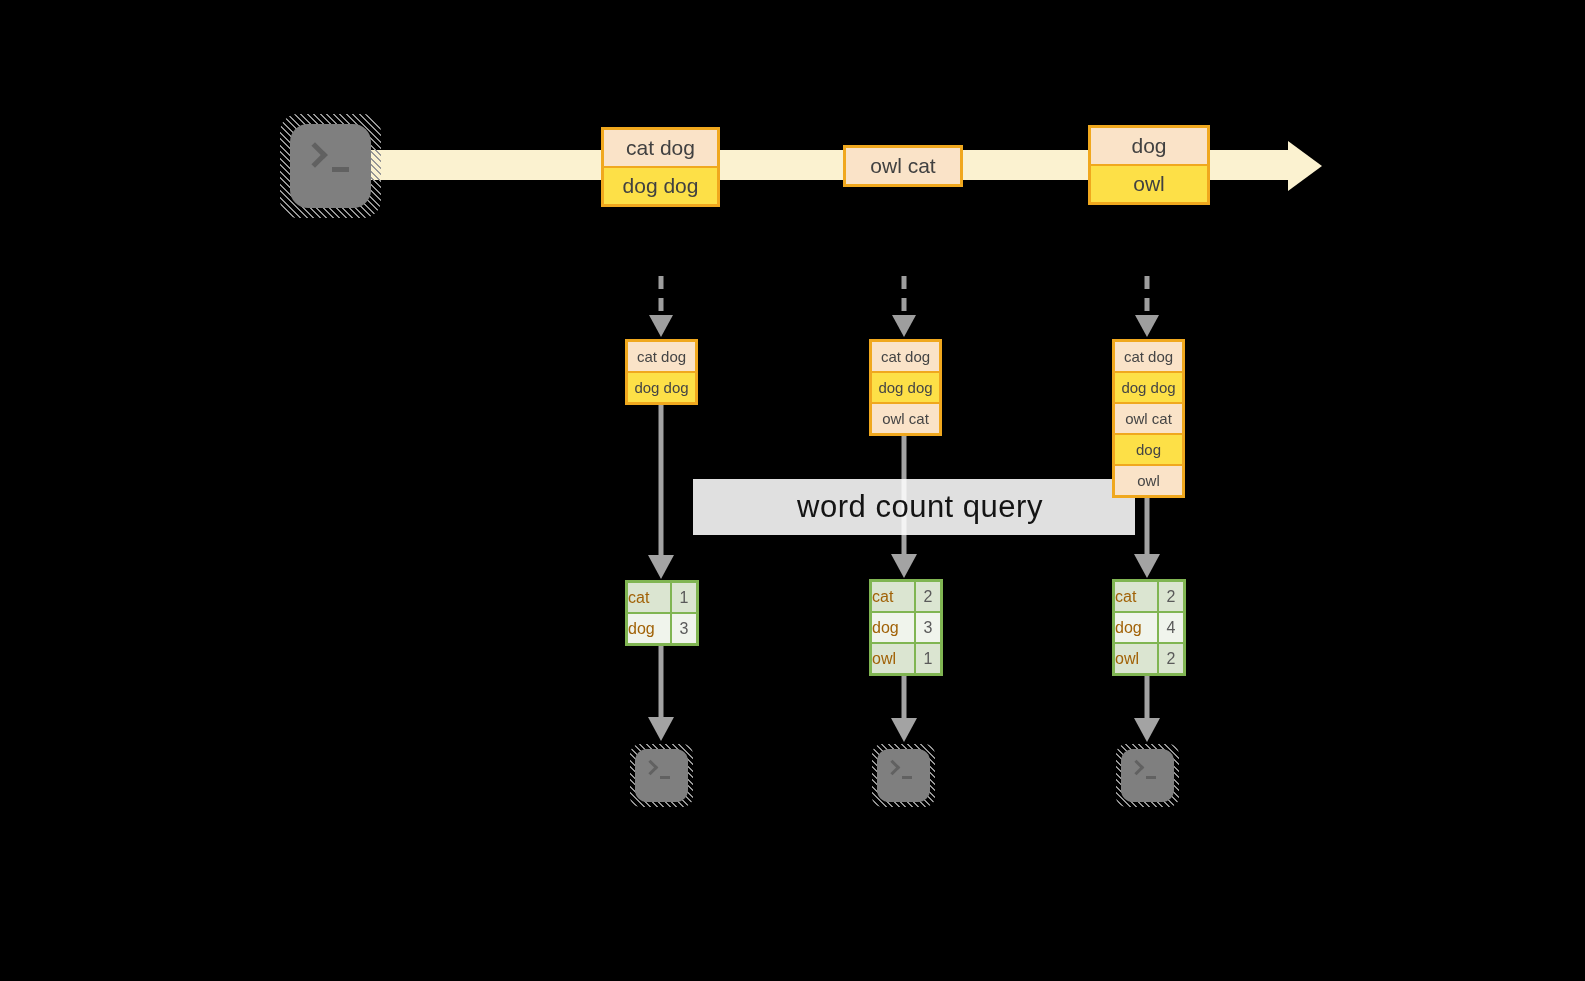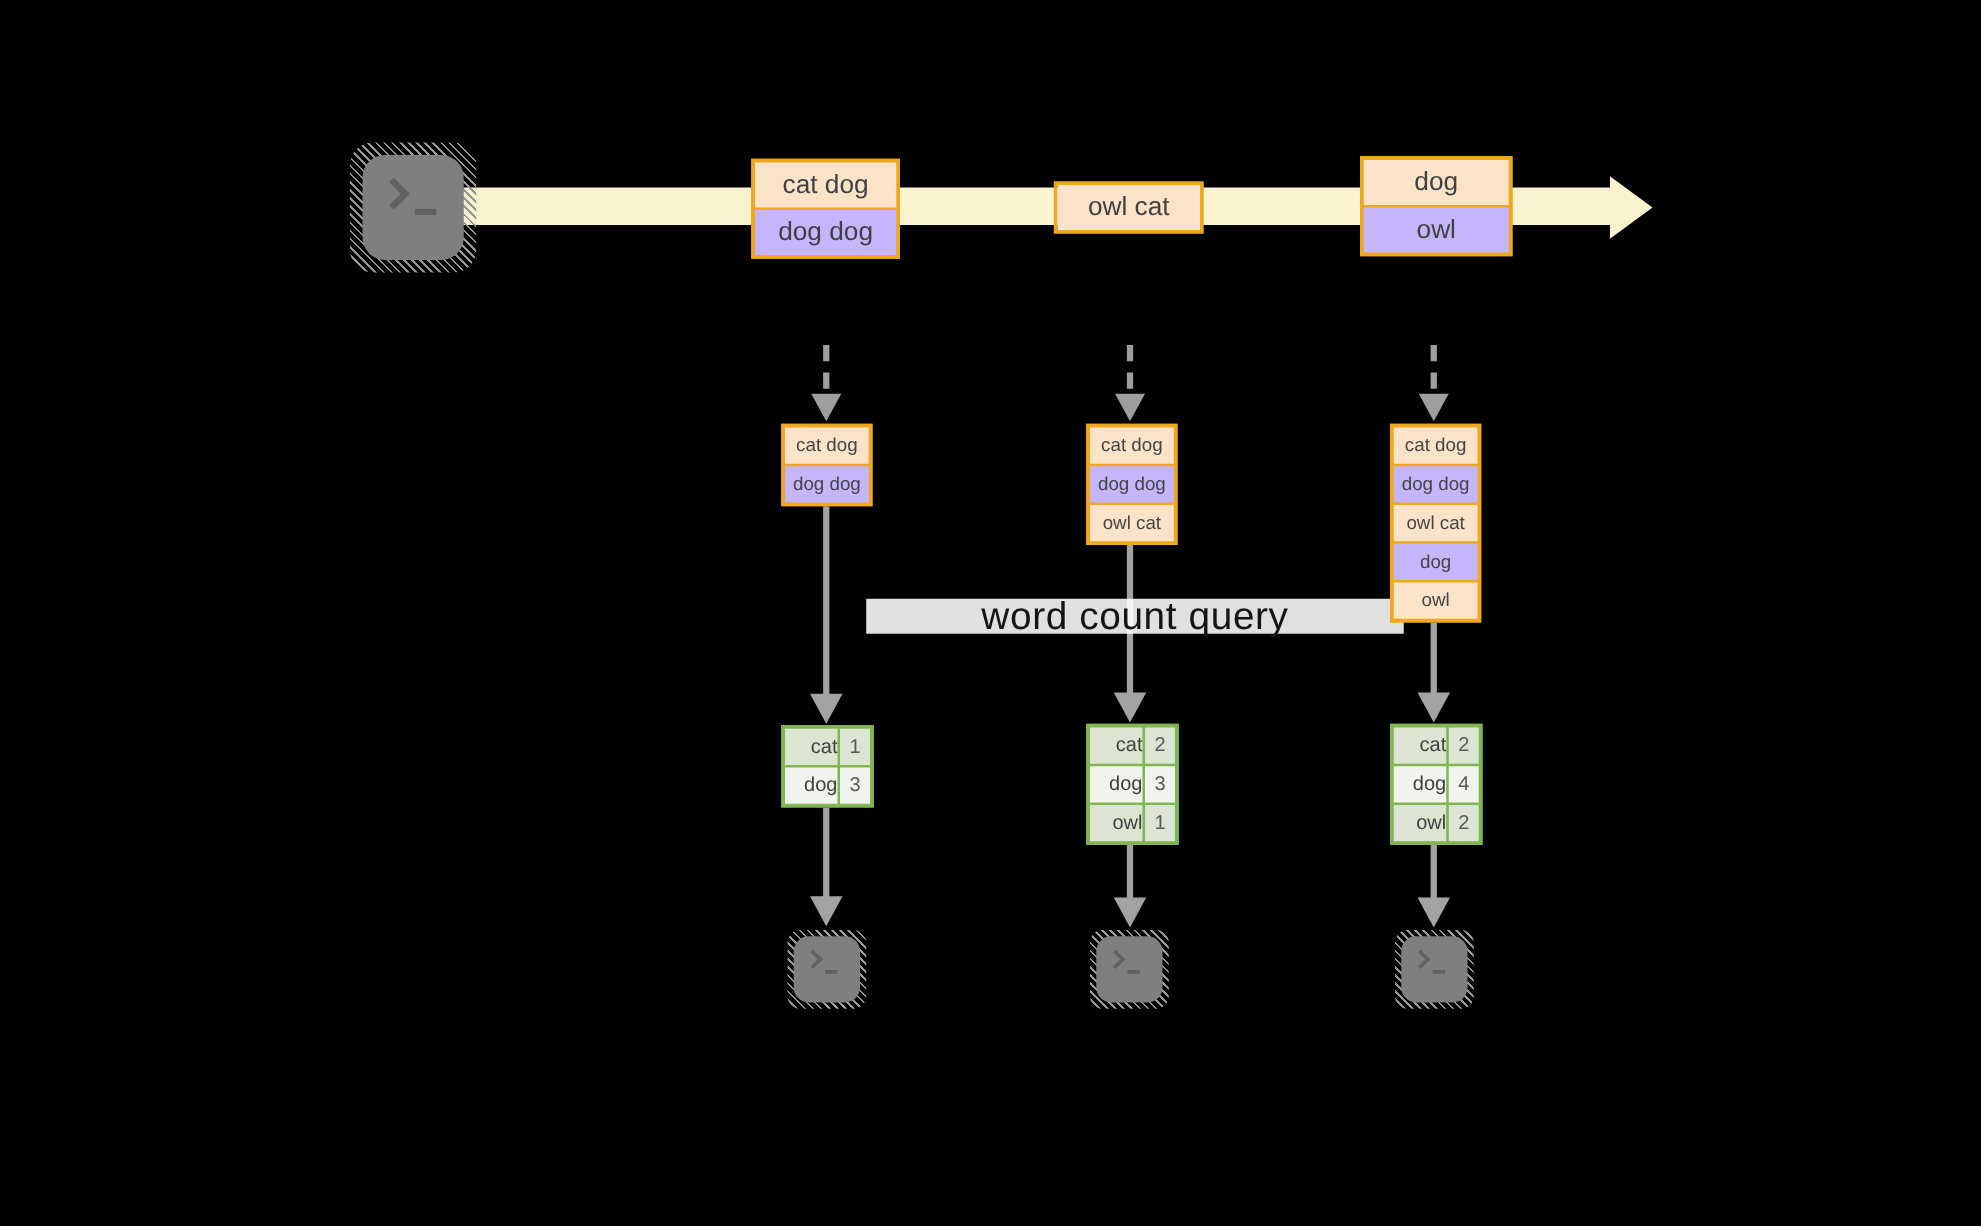--- a/index.html
+++ b/index.html
@@ -22,38 +22,38 @@
   .chev{position:absolute;border-style:solid;border-color:#616161;transform:rotate(45deg);}
   .chev-big{left:16px;top:22px;width:13px;height:13px;border-width:5px 5px 0 0;}
   .dash-big{position:absolute;left:42px;top:43px;width:17px;height:5px;background:#616161;}
   .chev-sm{left:10px;top:13px;width:8px;height:8px;border-width:3px 3px 0 0;}
   .dash-sm{position:absolute;left:25px;top:27px;width:10px;height:3px;background:#616161;}
   
   .event-box{position:absolute;border:3px solid #f0a81e;z-index:2;background:#f0a81e;}
   .ecell{width:100%;text-align:center;color:#414141;font-size:21px;line-height:36px;height:36px;}
   .ecell + .ecell{margin-top:2px;}
   .fill-dark{background:#fae3c8;}
-  .fill-light{background:#c4b5fd;}
+  .fill-light{background:#fde047;}
   
   .stack{position:absolute;width:67px;border:3px solid #f0a81e;background:#f0a81e;z-index:4;}
   .scell{width:100%;text-align:center;color:#454545;font-size:15px;height:29px;line-height:29px;}
   .scell + .scell{margin-top:2px;}
   
   .gtable{position:absolute;border:3px solid #80b552;background:#80b552;z-index:4;}
   .grow{display:flex;}
   .grow + .grow{margin-top:2px;}
-  .gword{width:42px;text-align:right;font-size:16px;color:#404040;height:29px;line-height:29px;margin-right:2px;}
+  .gword{width:42px;text-align:left;font-size:16px;color:#a16207;height:29px;line-height:29px;margin-right:2px;}
   .gnum{width:24px;text-align:center;font-size:16px;color:#5a5a5a;height:29px;line-height:29px;}
   .gfill-dark{background:#dbe5d1;}
   .gfill-light{background:#f0f4ec;}
   
   .arrow{position:absolute;z-index:2;}
   
-  .query-band{position:absolute;left:693px;top:462px;width:430px;height:28px;
-    background:rgba(255,255,255,0.88);z-index:3;display:flex;align-items:center;justify-content:center;}
+  .query-band{position:absolute;left:693px;top:462px;width:430px;height:56px;
+    background:rgba(255,255,255,0.88);z-index:3;display:flex;align-items:center;justify-content:center;padding-left:12px;}
   .query-band span{font-size:31px;font-weight:300;color:#141414;letter-spacing:0.5px;}
 </style>
 </head>
 <body>
 
 <div id="canvas">
 
   <div class="stream-band"></div>
   <svg class="stream-head" width="38" height="58">
     <polygon points="0,4 34,29 0,54" fill="#fbf2d0"></polygon>

